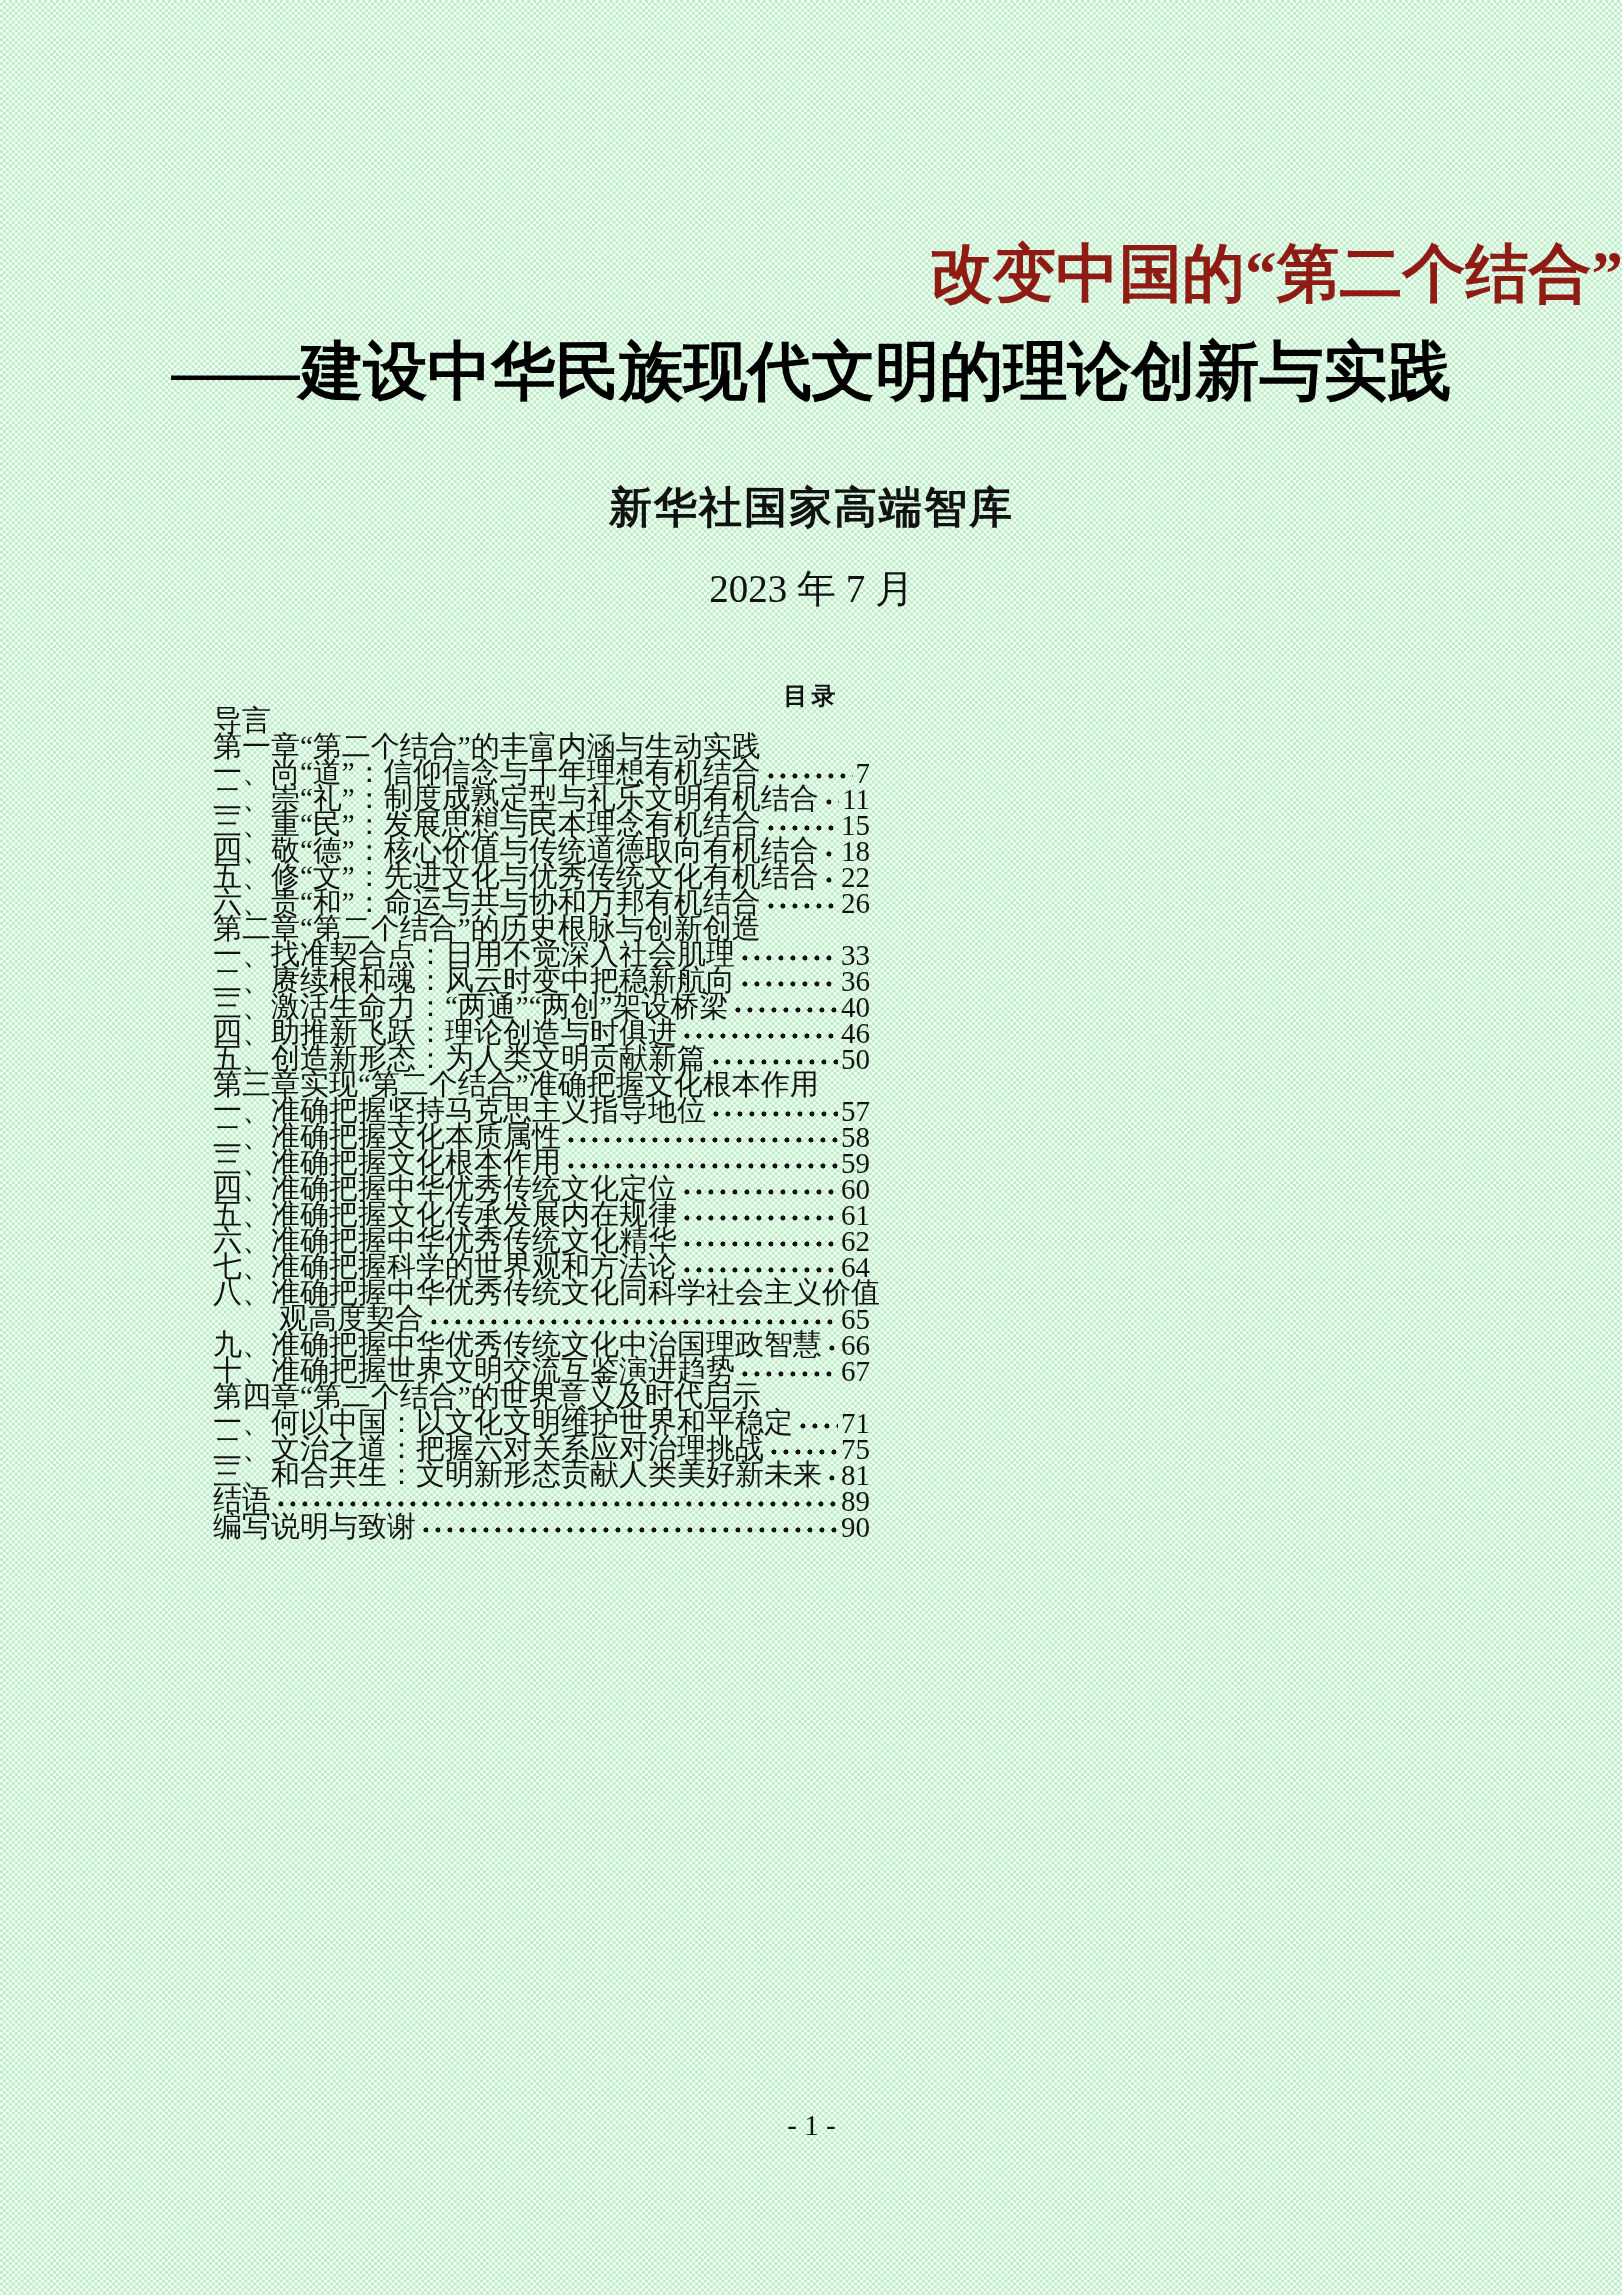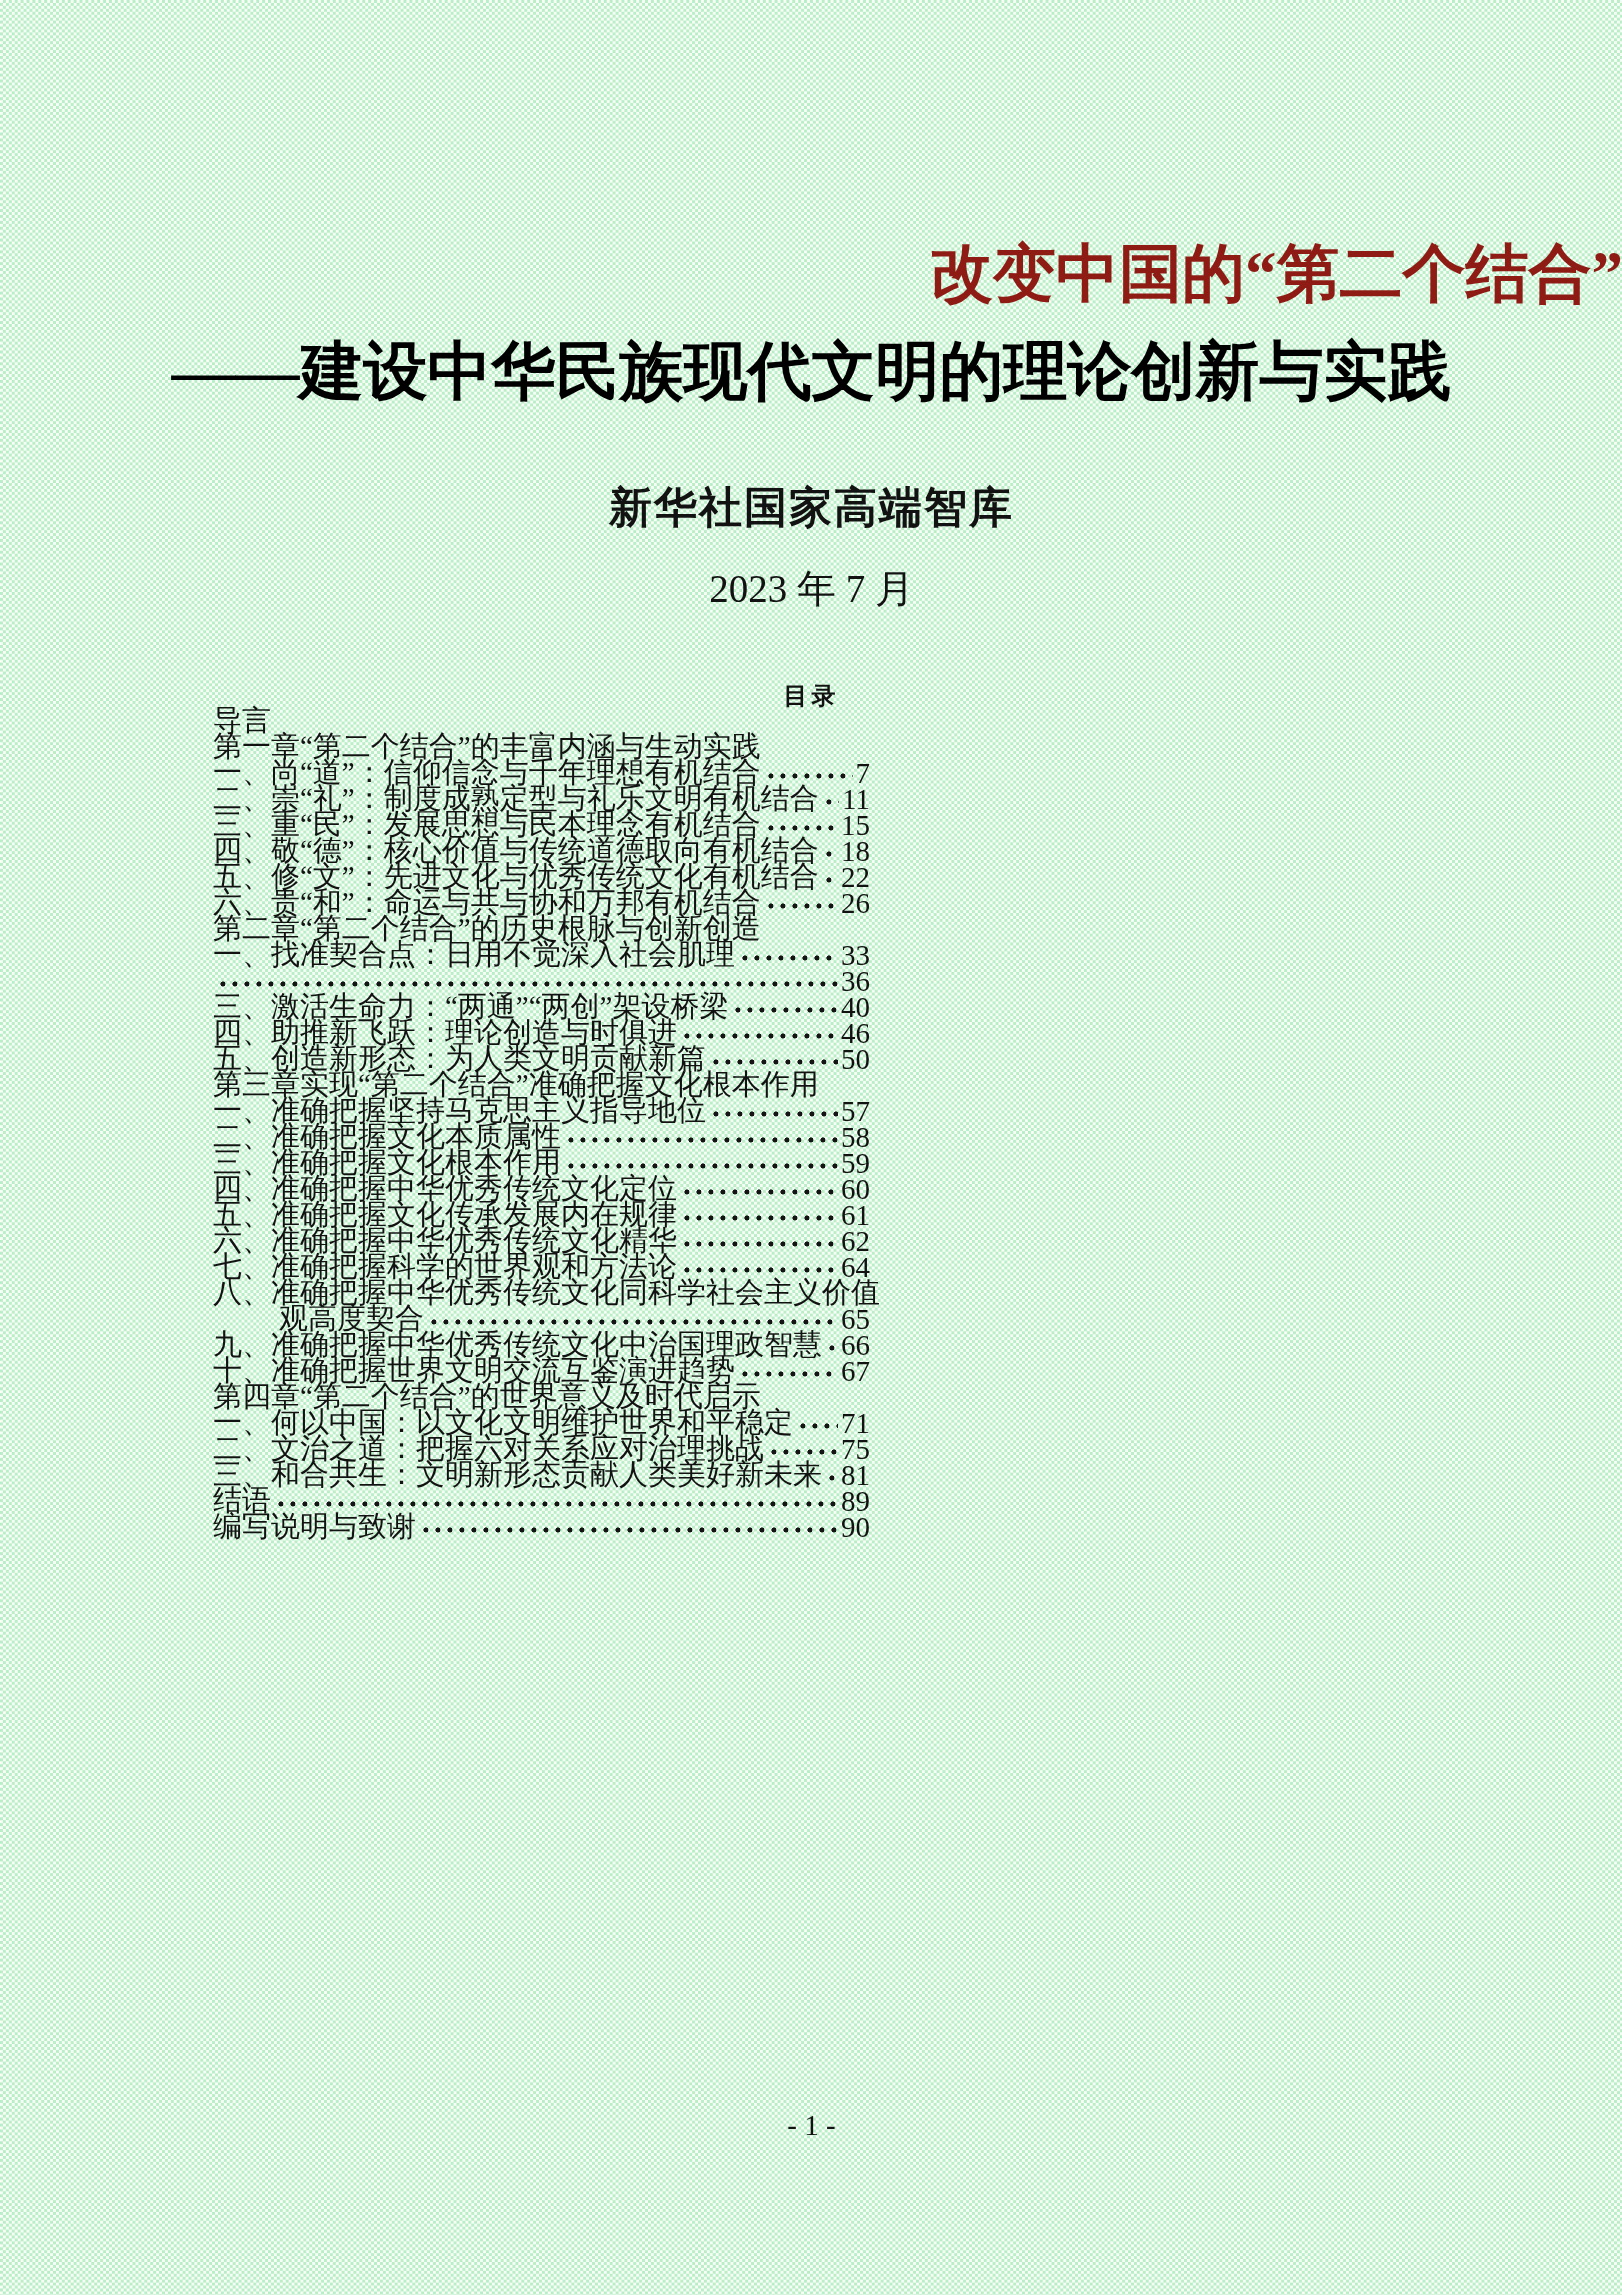--- a/index.html
+++ b/index.html
@@ -103,20 +103,21 @@
   </div>
   <div class="row chapter">
     <span class="lbl">第二章“第二个结合”的历史根脉与创新创造</span>
   </div>
   <div class="row item">
     <span class="lbl">一、找准契合点：日用不觉深入社会肌理</span>
     <span class="leader"></span>
     <span class="pg">33</span>
   </div>
   <div class="row item">
+    <span class="lbl">二、赓续根和魂：风云时变中把稳新航向</span>
     <span class="leader"></span>
     <span class="pg">36</span>
   </div>
   <div class="row item">
     <span class="lbl">三、激活生命力：“两通”“两创”架设桥梁</span>
     <span class="leader"></span>
     <span class="pg">40</span>
   </div>
   <div class="row item">
     <span class="lbl">四、助推新飞跃：理论创造与时俱进</span>

